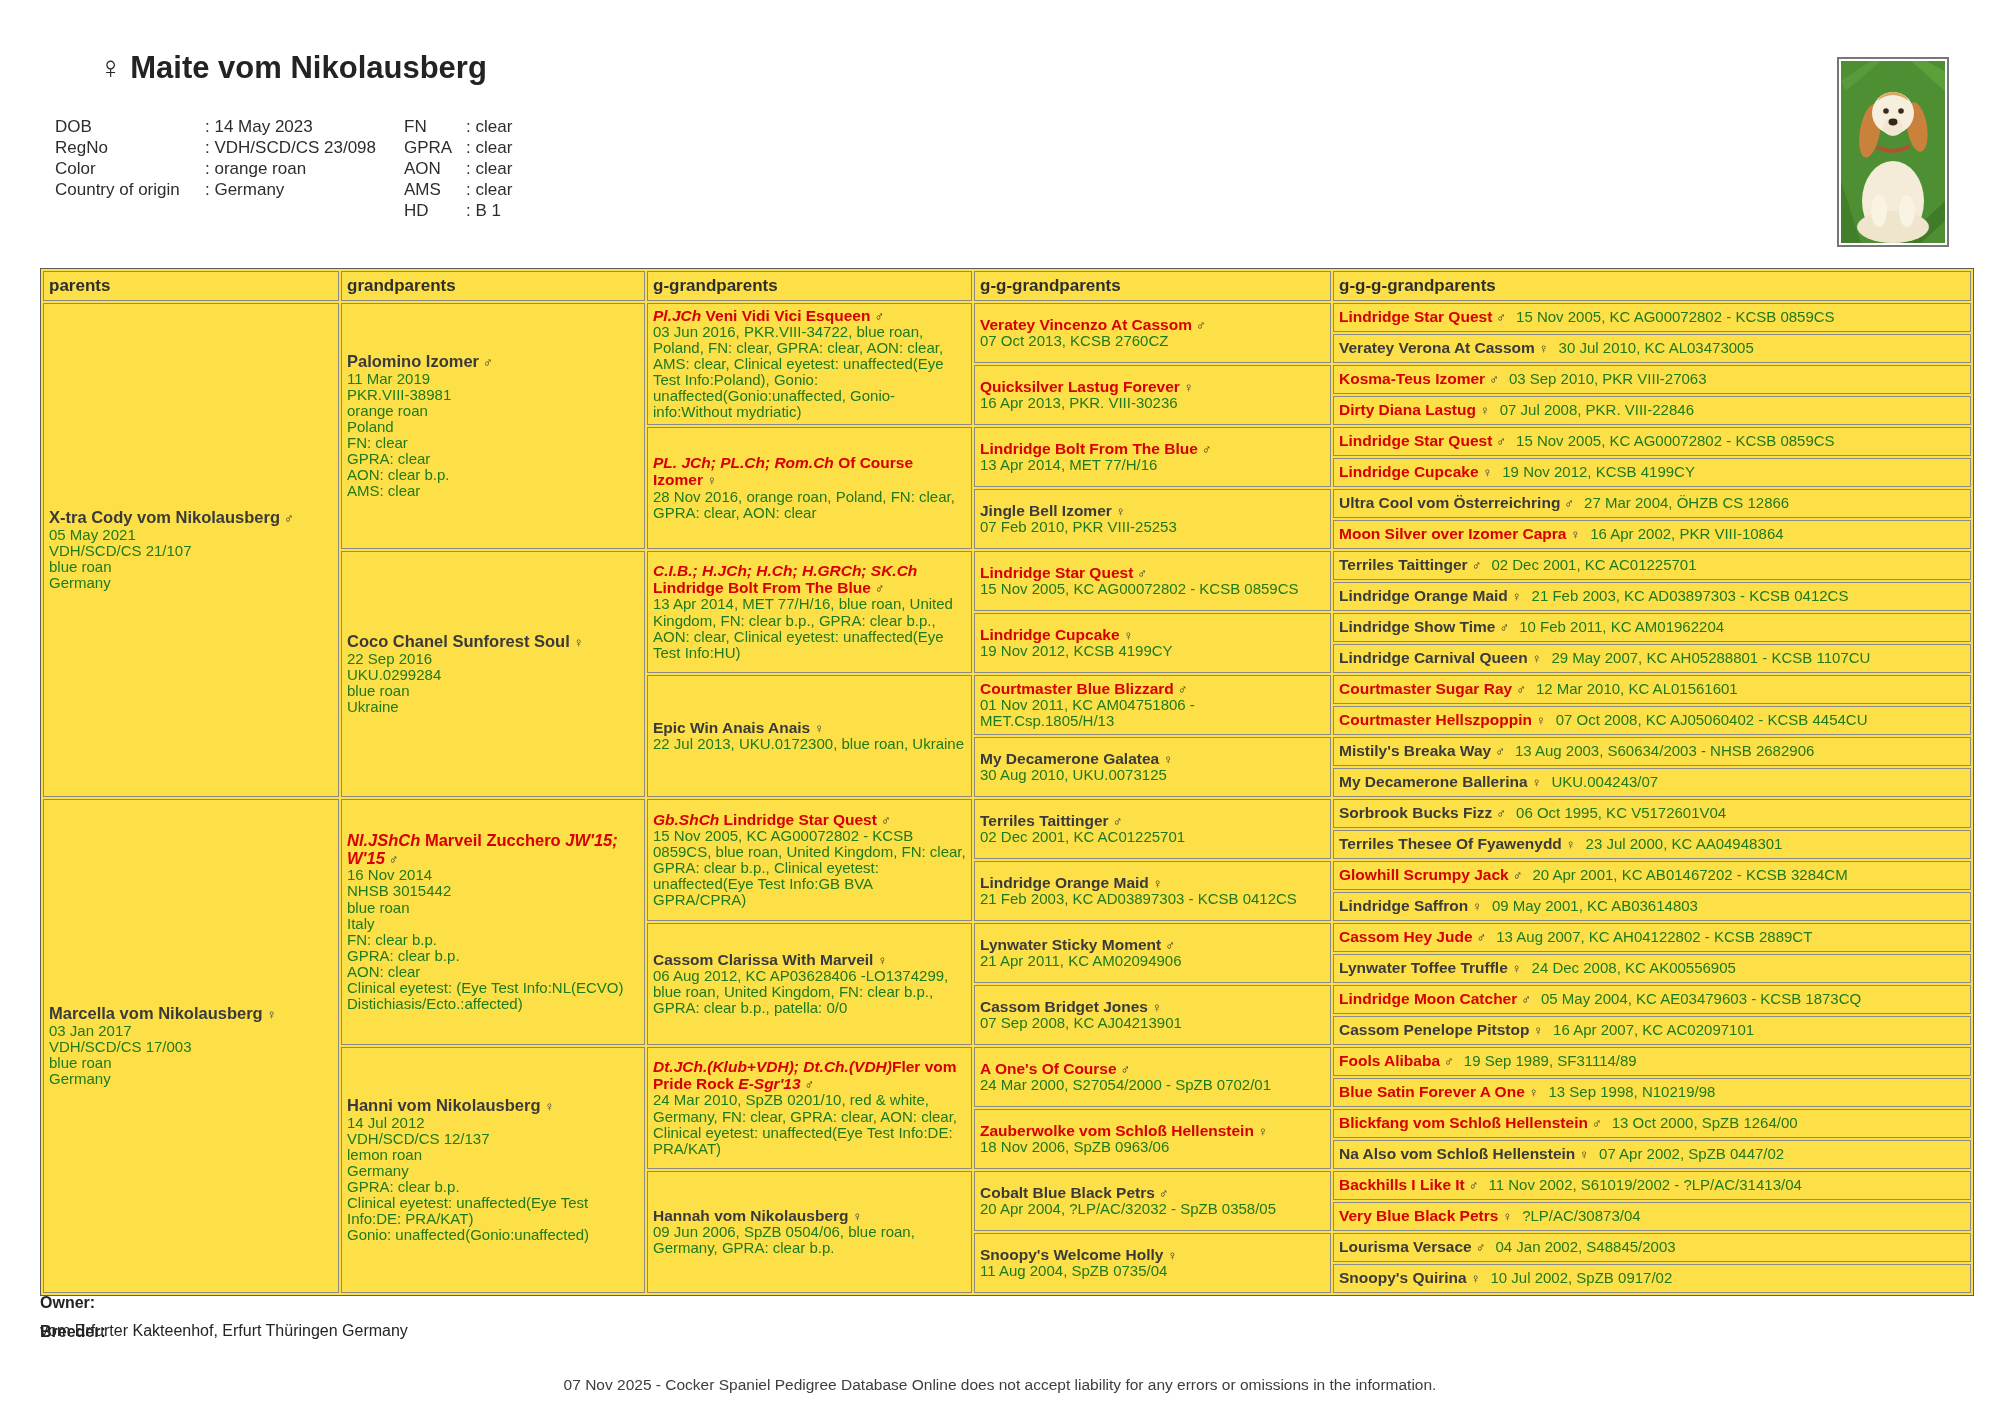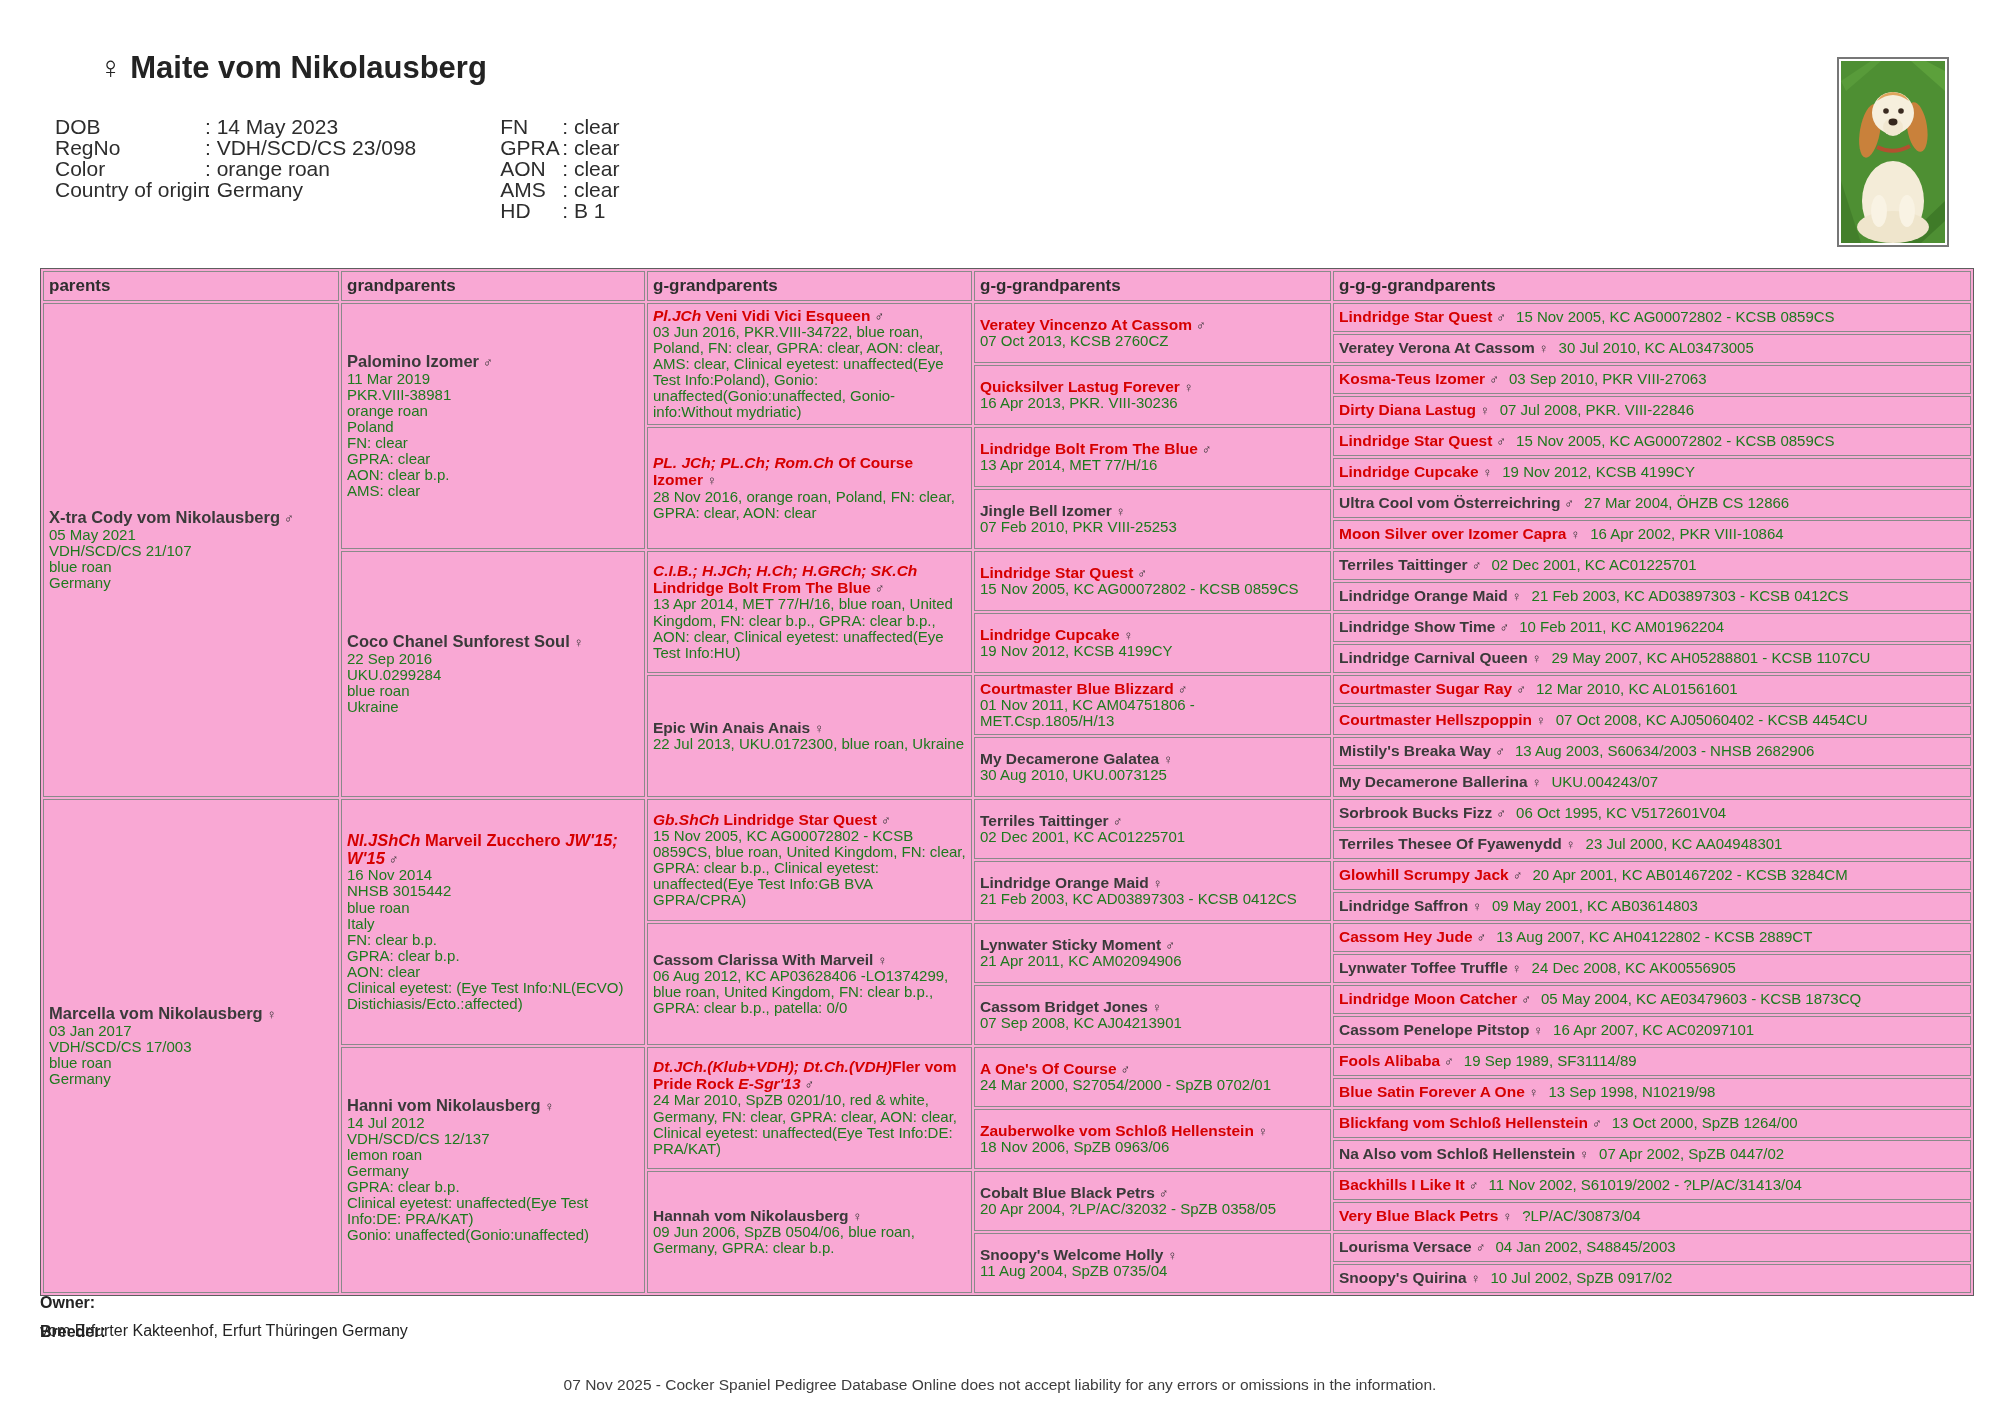--- a/index.html
+++ b/index.html
@@ -1,28 +1,28 @@
 <!DOCTYPE html>
 <html style="--red: #d60000; --green: #1e7a1e;"><head>
 <meta charset="utf-8">
 <style>
   html,body{margin:0;padding:0;background:#e8e8e8;}
   .page{position:relative;width:2000px;height:1414px;background:#ffffff;overflow:hidden;
         font-family:"Liberation Sans",sans-serif;color:#222;}
   .title{position:absolute;left:55px;top:50px;font-size:31px;font-weight:bold;color:#232323;margin-left:44px;}
   .title .sexsym{margin-right:8px;}
-  .info{position:absolute;left:55px;top:116px;display:flex;gap:84px;font-size:21px;color:#2d2d2d;}
+  .info{position:absolute;left:55px;top:116px;display:flex;gap:28px;font-size:17px;color:#2d2d2d;}
   .irow{line-height:21px;white-space:nowrap;}
   .g1 .lbl{display:inline-block;width:150px;}
   .g2 .lbl{display:inline-block;width:62px;}
   .photo{position:absolute;left:1837px;top:57px;width:112px;height:190px;box-sizing:border-box;
          border:2px solid #777;background:#fff;padding:2px;}
   .photo svg{width:100%;height:100%;display:block;}
   table.ped{position:absolute;left:40px;top:268px;width:1920px;table-layout:fixed;
-            border-collapse:separate;border-spacing:2px;border:1px solid #5e5e5e;background:#f9a8d4;}
+            border-collapse:separate;border-spacing:2px;border:1px solid #5e5e5e;background:#fde047;}
   table.ped th{border:1px solid #8a8a8a;text-align:left;vertical-align:middle;
                font-size:17px;font-weight:bold;color:#2e2e2e;padding:2px 5px;height:24px;}
   table.ped td{border:1px solid #8a8a8a;vertical-align:middle;padding:2px 5px;
                font-size:15px;line-height:1.07;word-wrap:break-word;}
   table.ped tr{height:29px;}
   .nm{font-weight:bold;font-size:15.5px;color:#3a3a3a;}
   .t0 .nm,.t1 .nm{font-size:16.5px;}
   .nm.red{color:var(--red);}
   .pfx{font-style:italic;}
   .sx{font-size:13px;color:#2b2b2b;margin-left:4px;font-weight:normal;}

